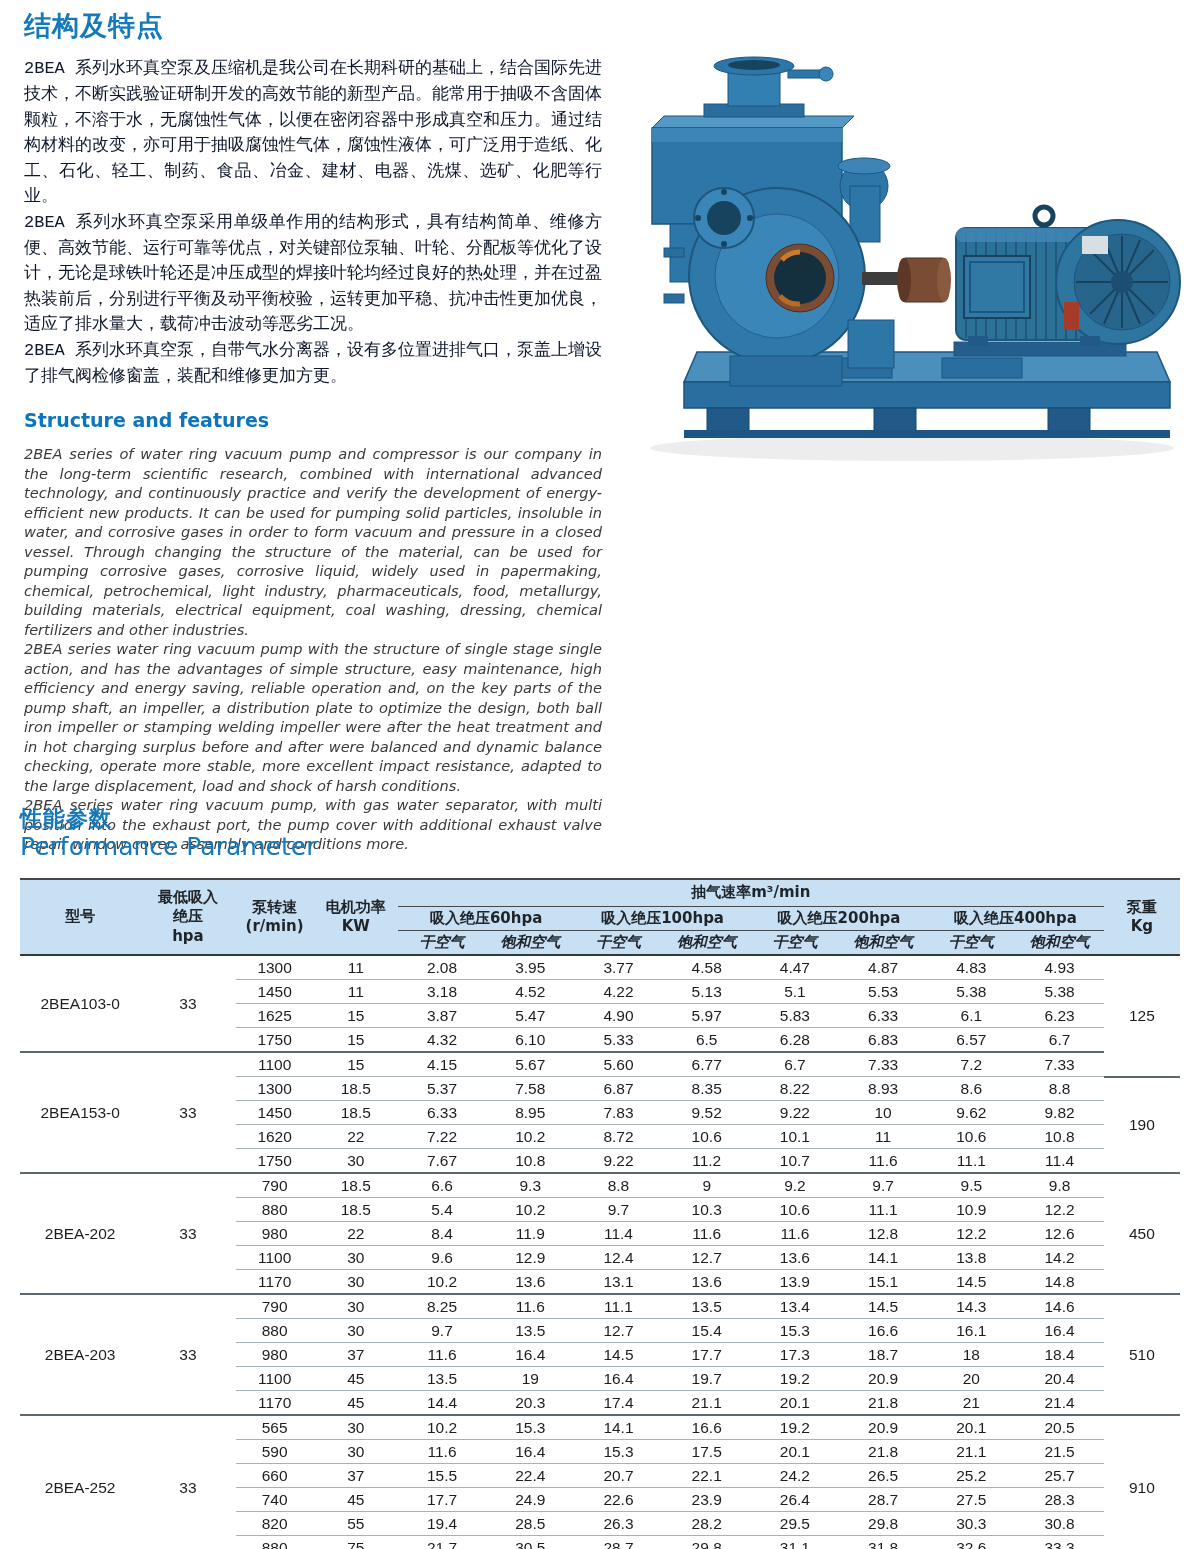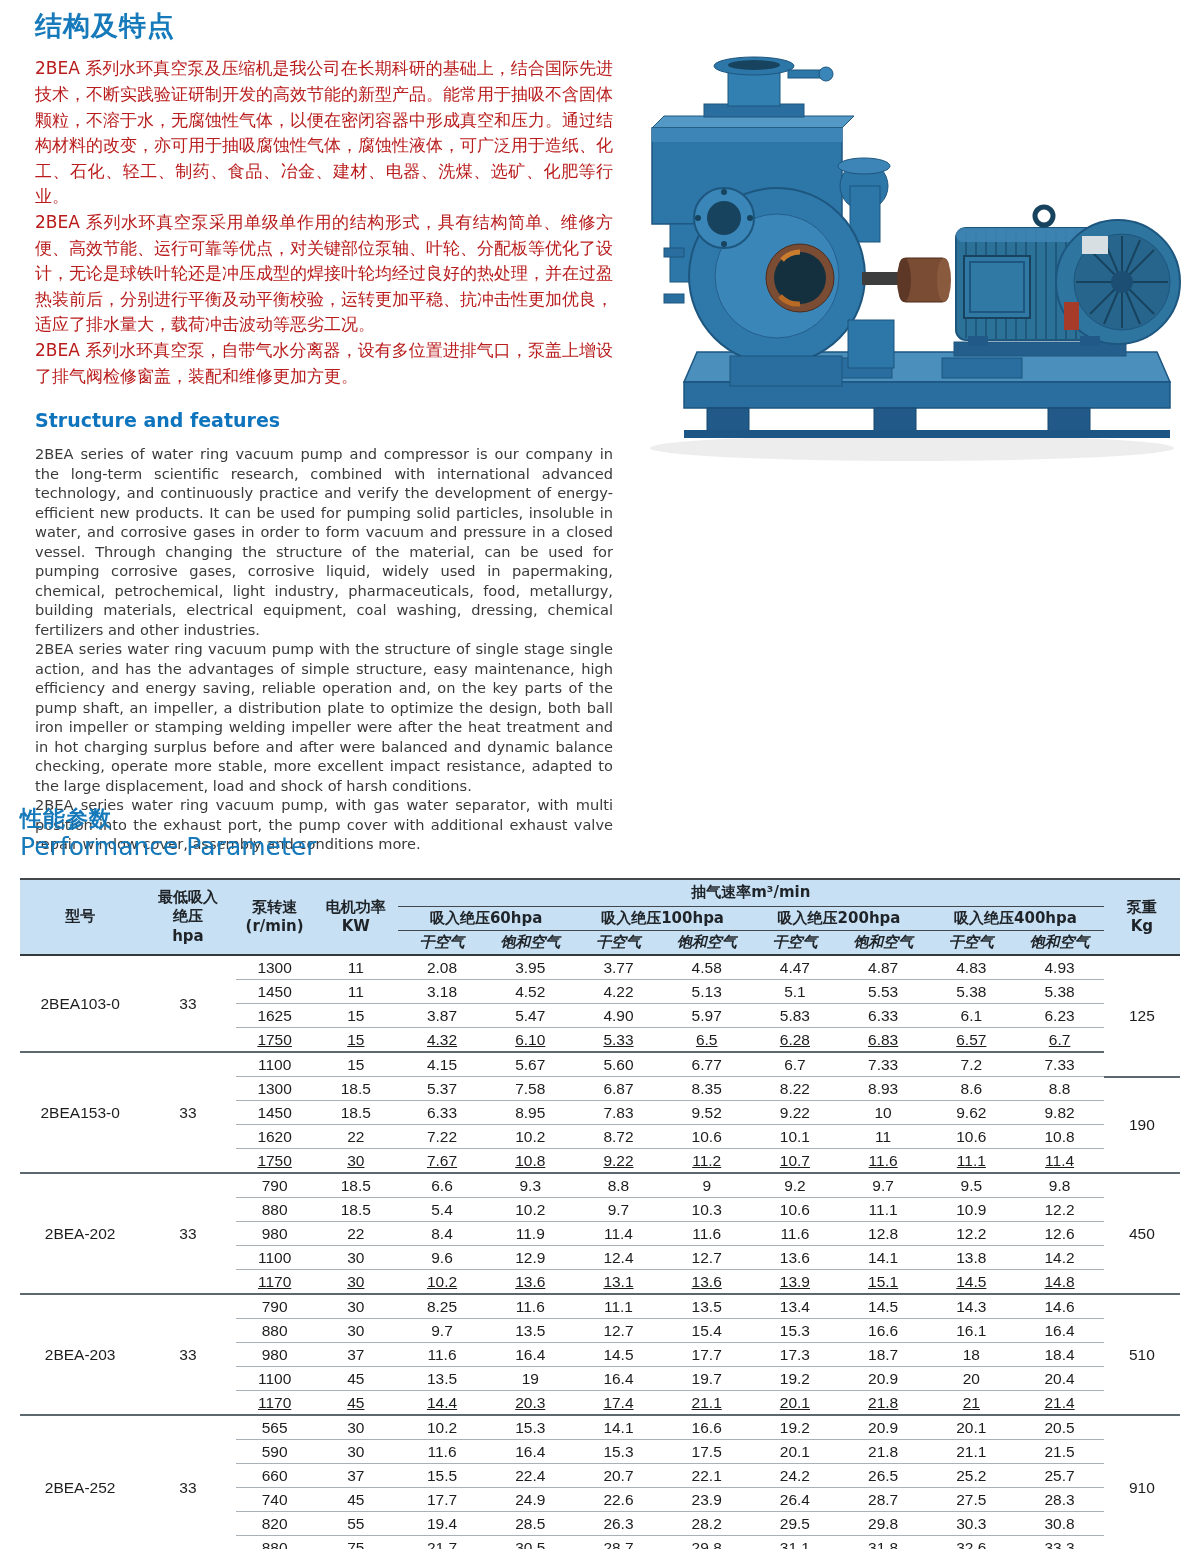--- a/index.html
+++ b/index.html
@@ -1,28 +1,28 @@
 <!DOCTYPE html>
 <html><head>
 <meta charset="utf-8">
 <style>
   html,body{margin:0;padding:0;background:#ffffff;}
   .page{
     position:relative;width:1200px;height:1549px;margin:0 auto;background:#ffffff;
     font-family:"DejaVu Sans","Liberation Sans",sans-serif;color:#2b2b2b;overflow:hidden;
   }
   
-  .text-col{position:absolute;left:35px;top:6px;width:578px;}
+  .text-col{position:absolute;left:24px;top:6px;width:578px;}
   .title-zh{
     color:#1579ba;font-size:27px;font-weight:bold;line-height:1.2;
     margin:4px 0 14px 0;letter-spacing:1px;
   }
-  .zh-par{font-size:17px;line-height:25.6px;text-align:justify;margin:0;color:#b91c1c;}
+  .zh-par{font-size:17px;line-height:25.6px;text-align:justify;margin:0;color:#0f172a;font-family:Liberation Mono, monospace;}
   .title-en{color:#0e74bd;font-size:19px;font-weight:bold;margin:20px 0 13px 0;}
-  .en-par{font-size:14.6px;line-height:19.5px;text-align:justify;margin:0;color:#3a3a3a;}
+  .en-par{font-size:14.6px;line-height:19.5px;text-align:justify;margin:0;color:#3a3a3a;font-style:italic;}
 
   
   .photo{position:absolute;left:612px;top:20px;width:578px;height:448px;margin:0;}
   .photo svg{width:100%;height:100%;display:block;}
 
   
   .perf{position:absolute;left:20px;top:806px;width:1160px;}
   .perf-title-zh{color:#1579ba;font-size:22px;font-weight:bold;margin:0;line-height:1.15;letter-spacing:1px;}
   .perf-title-en{color:#1579ba;font-size:25px;font-weight:normal;margin:2px 0 16px 0;line-height:1.15;}
 
@@ -36,21 +36,21 @@
   }
   .perf-table th.h-span{border-bottom:2.5px solid #33383b;}
   .perf-table th.h-rate{border-bottom:1.5px solid #43484c;height:24px;}
   .perf-table th.h-pg{border-bottom:1.5px solid #43484c;height:21px;}
   .perf-table th.h-sub{border-bottom:2.5px solid #33383b;height:21px;font-style:italic;}
   .perf-table td{
     text-align:center;vertical-align:middle;height:23px;padding:0 2px;
     font-size:15.5px;color:#1d1d1d;font-family:"Liberation Sans","DejaVu Sans",sans-serif;
   }
   td.cell-mid{border-bottom:1px solid #a9b1b8;}
-  td.cell-mid.grp{border-bottom:2px solid #5d676e;text-decoration:underline;}
+  td.cell-mid.grp{border-bottom:2px solid #5d676e;}
   td.cell-span{border-bottom:2px solid #5d676e;font-size:15.5px;}
 </style>
 </head>
 <body>
 
 <div class="page">
 
   <div class="text-col">
     <h1 class="title-zh">结构及特点</h1>
     <p class="zh-par">2BEA 系列水环真空泵及压缩机是我公司在长期科研的基础上，结合国际先进技术，不断实践验证研制开发的高效节能的新型产品。能常用于抽吸不含固体颗粒，不溶于水，无腐蚀性气体，以便在密闭容器中形成真空和压力。通过结构材料的改变，亦可用于抽吸腐蚀性气体，腐蚀性液体，可广泛用于造纸、化工、石化、轻工、制药、食品、冶金、建材、电器、洗煤、选矿、化肥等行业。</p>

